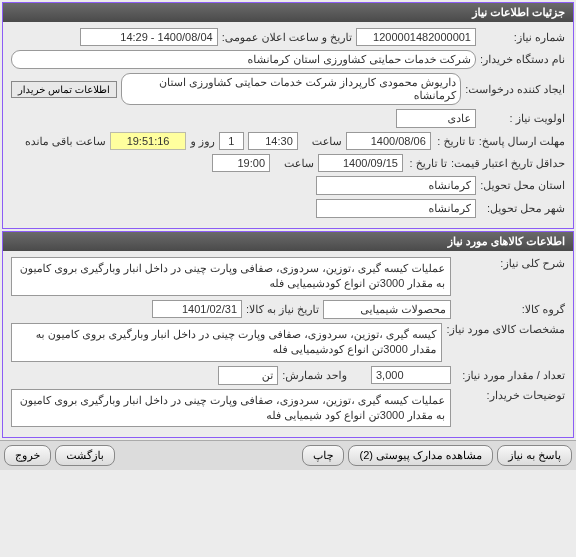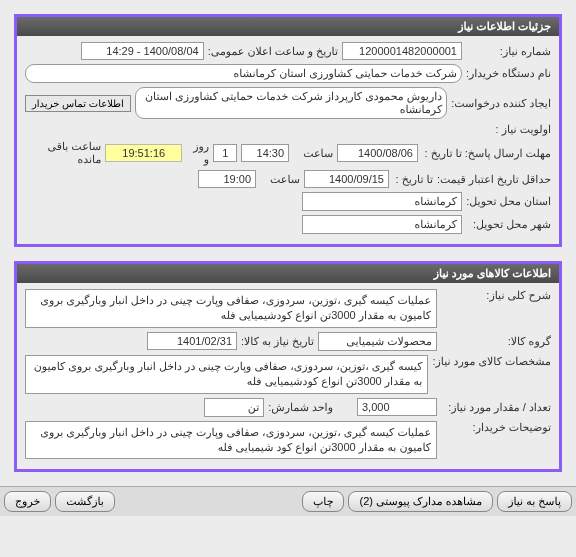--- a/index.html
+++ b/index.html
@@ -5,22 +5,22 @@
   * { box-sizing: border-box; margin: 0; padding: 0; }
   body {
     font-family: Tahoma, Arial, sans-serif;
     font-size: 11px;
     background: #ececec;
     color: #333;
     width: 576px;
     direction: rtl;
   }
   .panel {
-    border: 3px solid #8b5cf6;
-    margin: 14px;
+    border: 1px solid #8b5cf6;
+    margin: 2px;
     background: #22c55e;
   }
   .panel-header {
     background: linear-gradient(to bottom, #6a6a6a, #4a4a4a);
     color: #fff;
     padding: 3px 8px;
     font-size: 11px;
     font-weight: bold;
   }
   .panel-body {
@@ -94,36 +94,37 @@
 <body>
 
 <div class="panel">
   <div class="panel-header">جزئیات اطلاعات نیاز</div>
   <div class="panel-body">
 
     <div class="row">
       <span class="label">شماره نیاز:</span>
       <span class="value-box" style="width:120px">1200001482000001</span>
       <span class="label" style="min-width:auto">تاریخ و ساعت اعلان عمومی:</span>
-      <span class="value-box" style="width:123px">1400/08/04 - 14:29</span>
+      <span class="value-box" style="width:138px">1400/08/04 - 14:29</span>
     </div>
 
     <div class="row">
       <span class="label">نام دستگاه خریدار:</span>
       <span class="value-box wide">شرکت خدمات حمایتی کشاورزی استان کرمانشاه</span>
     </div>
 
     <div class="row">
       <span class="label">ایجاد کننده درخواست:</span>
       <span class="value-box wide">داریوش محمودی کارپرداز شرکت خدمات حمایتی کشاورزی استان کرمانشاه</span>
       <button class="btn-link">اطلاعات تماس خریدار</button>
     </div>
 
     <div class="row">
       <span class="label">اولویت نیاز :</span>
+      <span class="value-box" style="width:80px">عادی</span>
     </div>
 
     <div class="row">
       <span class="label">مهلت ارسال پاسخ:</span>
       <span class="label label-sm">تا تاریخ :</span>
       <span class="value-box" style="width:85px">1400/08/06</span>
       <span class="label label-sm">ساعت</span>
       <span class="value-box" style="width:50px">14:30</span>
       <span class="value-box" style="width:25px;text-align:center;justify-content:center">1</span>
       <span>روز و</span>
@@ -156,21 +157,21 @@
   <div class="panel-header">اطلاعات کالاهای مورد نیاز</div>
   <div class="panel-body">
 
     <div class="row" style="align-items:flex-start">
       <span class="label" style="min-width:110px">شرح کلی نیاز:</span>
       <div class="textarea-box">عملیات کیسه گیری ،توزین، سردوزی، صفافی وپارت چینی در داخل انبار وبارگیری بروی  کامیون به مقدار 3000تن انواع کودشیمیایی فله</div>
     </div>
 
     <div class="row">
       <span class="label" style="min-width:110px">گروه کالا:</span>
-      <span class="value-box" style="width:119px">محصولات شیمیایی</span>
+      <span class="value-box" style="width:128px">محصولات شیمیایی</span>
       <span class="label" style="min-width:auto">تاریخ نیاز به کالا:</span>
       <span class="value-box" style="width:90px">1401/02/31</span>
     </div>
 
     <div class="row" style="align-items:flex-start">
       <span class="label" style="min-width:110px">مشخصات کالای مورد نیاز:</span>
       <div class="textarea-box">کیسه گیری ،توزین، سردوزی، صفافی وپارت چینی در داخل انبار وبارگیری بروی  کامیون به مقدار 3000تن انواع کودشیمیایی فله</div>
     </div>
 
     <div class="row">

